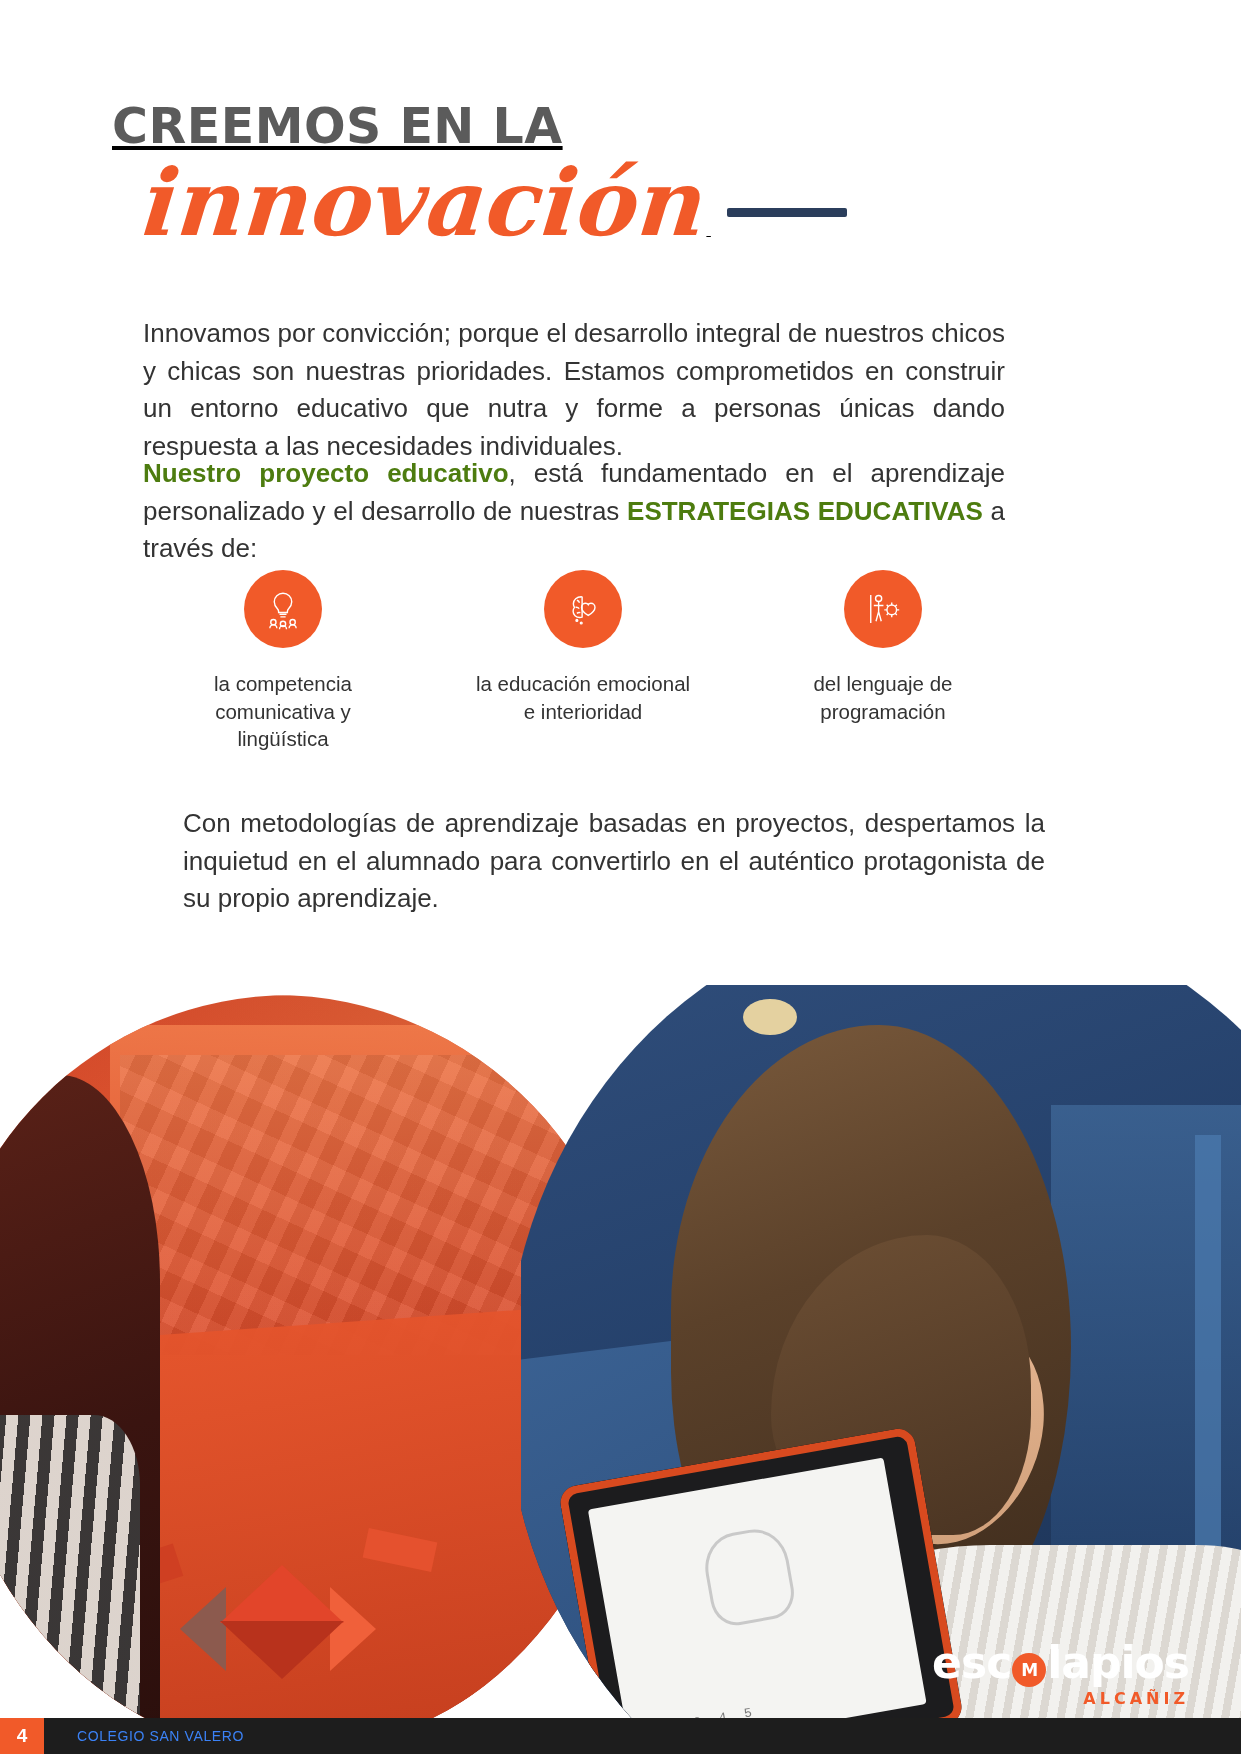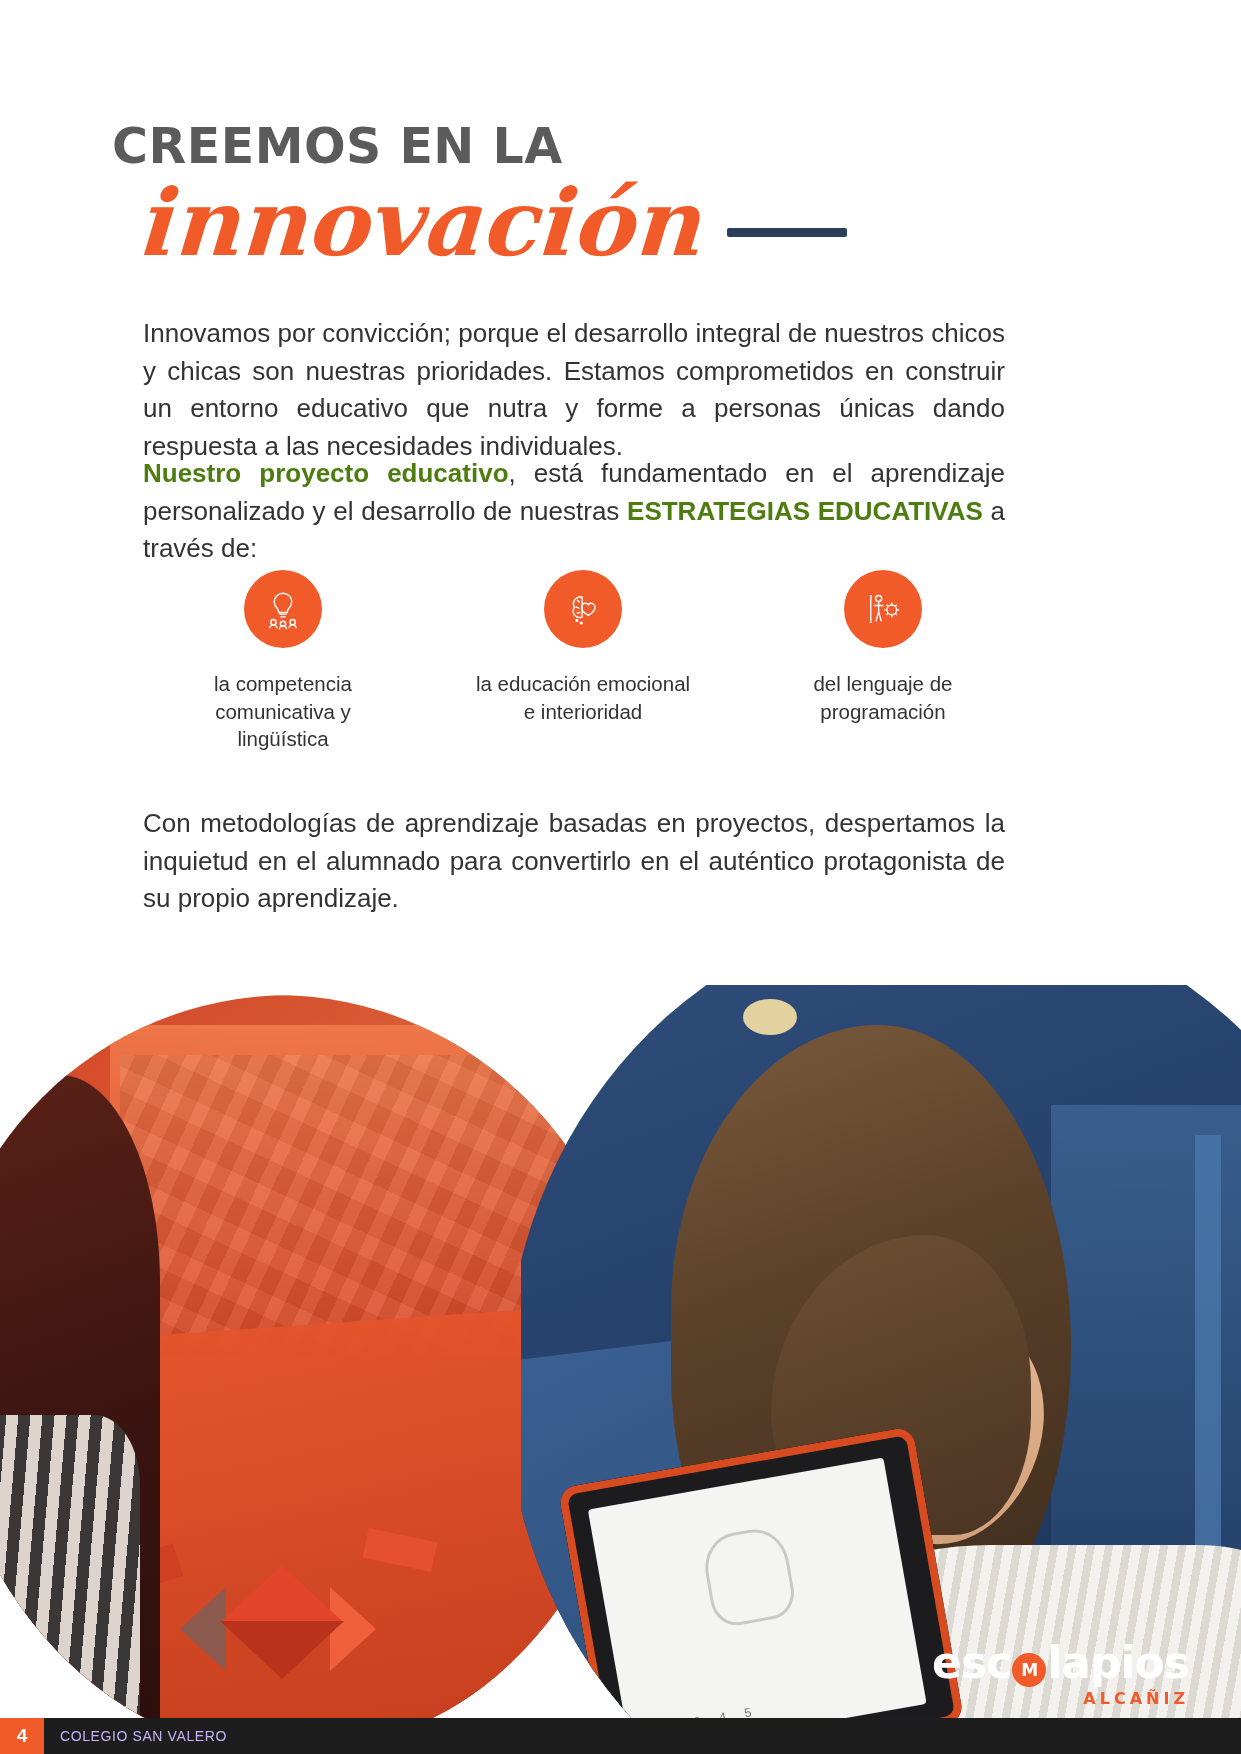--- a/index.html
+++ b/index.html
@@ -15,22 +15,23 @@
 
   
   .page {
     position: relative;
     width: 1241px;
     height: 1754px;
   }
   .headline-wrap {
     position: absolute;
     left: 112px;
-    top: 122px;
+    top: 102px;
     width: 900px;
+    text-decoration: underline;
   }
   .headline-top {
     font-family: "DejaVu Sans", sans-serif;
     font-weight: 700;
     font-size: 49px;
     letter-spacing: 0.5px;
     color: #5b5b5b;
     line-height: 1.0;
     text-transform: uppercase;
   }
@@ -66,21 +67,21 @@
     left: 143px;
     width: 862px;
     font-size: 26px;
     line-height: 1.45;
     color: #333333;
     text-align: justify;
   }
   .para b { font-weight: 700; color: #4d7c0f; }
   #para-intro { top: 315px; }
   #para-project { top: 455px; }
-  #para-method { top: 805px; }
+  #para-method { top: 805px; margin-left: 40px; }
 
   
   .icon-row {
     position: absolute;
     left: 143px;
     top: 570px;
     width: 880px;
     display: flex;
     justify-content: space-between;
     gap: 0;
@@ -373,24 +374,24 @@
     height: 36px;
     background: #f15a29;
     color: #ffffff;
     font-size: 19px;
     font-weight: 700;
     display: flex;
     align-items: center;
     justify-content: center;
   }
   .footer-text {
-    color: #c4b5fd;
+    color: #3b82f6;
     font-size: 14px;
     letter-spacing: 0.6px;
-    margin-left: 16px;
+    margin-left: 33px;
   }
 </style>
 </head>
 <body>
 
 <div class="page">
 
   <div class="headline-wrap">
     <div class="headline-top">CREEMOS EN LA</div>
     <div class="headline-script-row">

